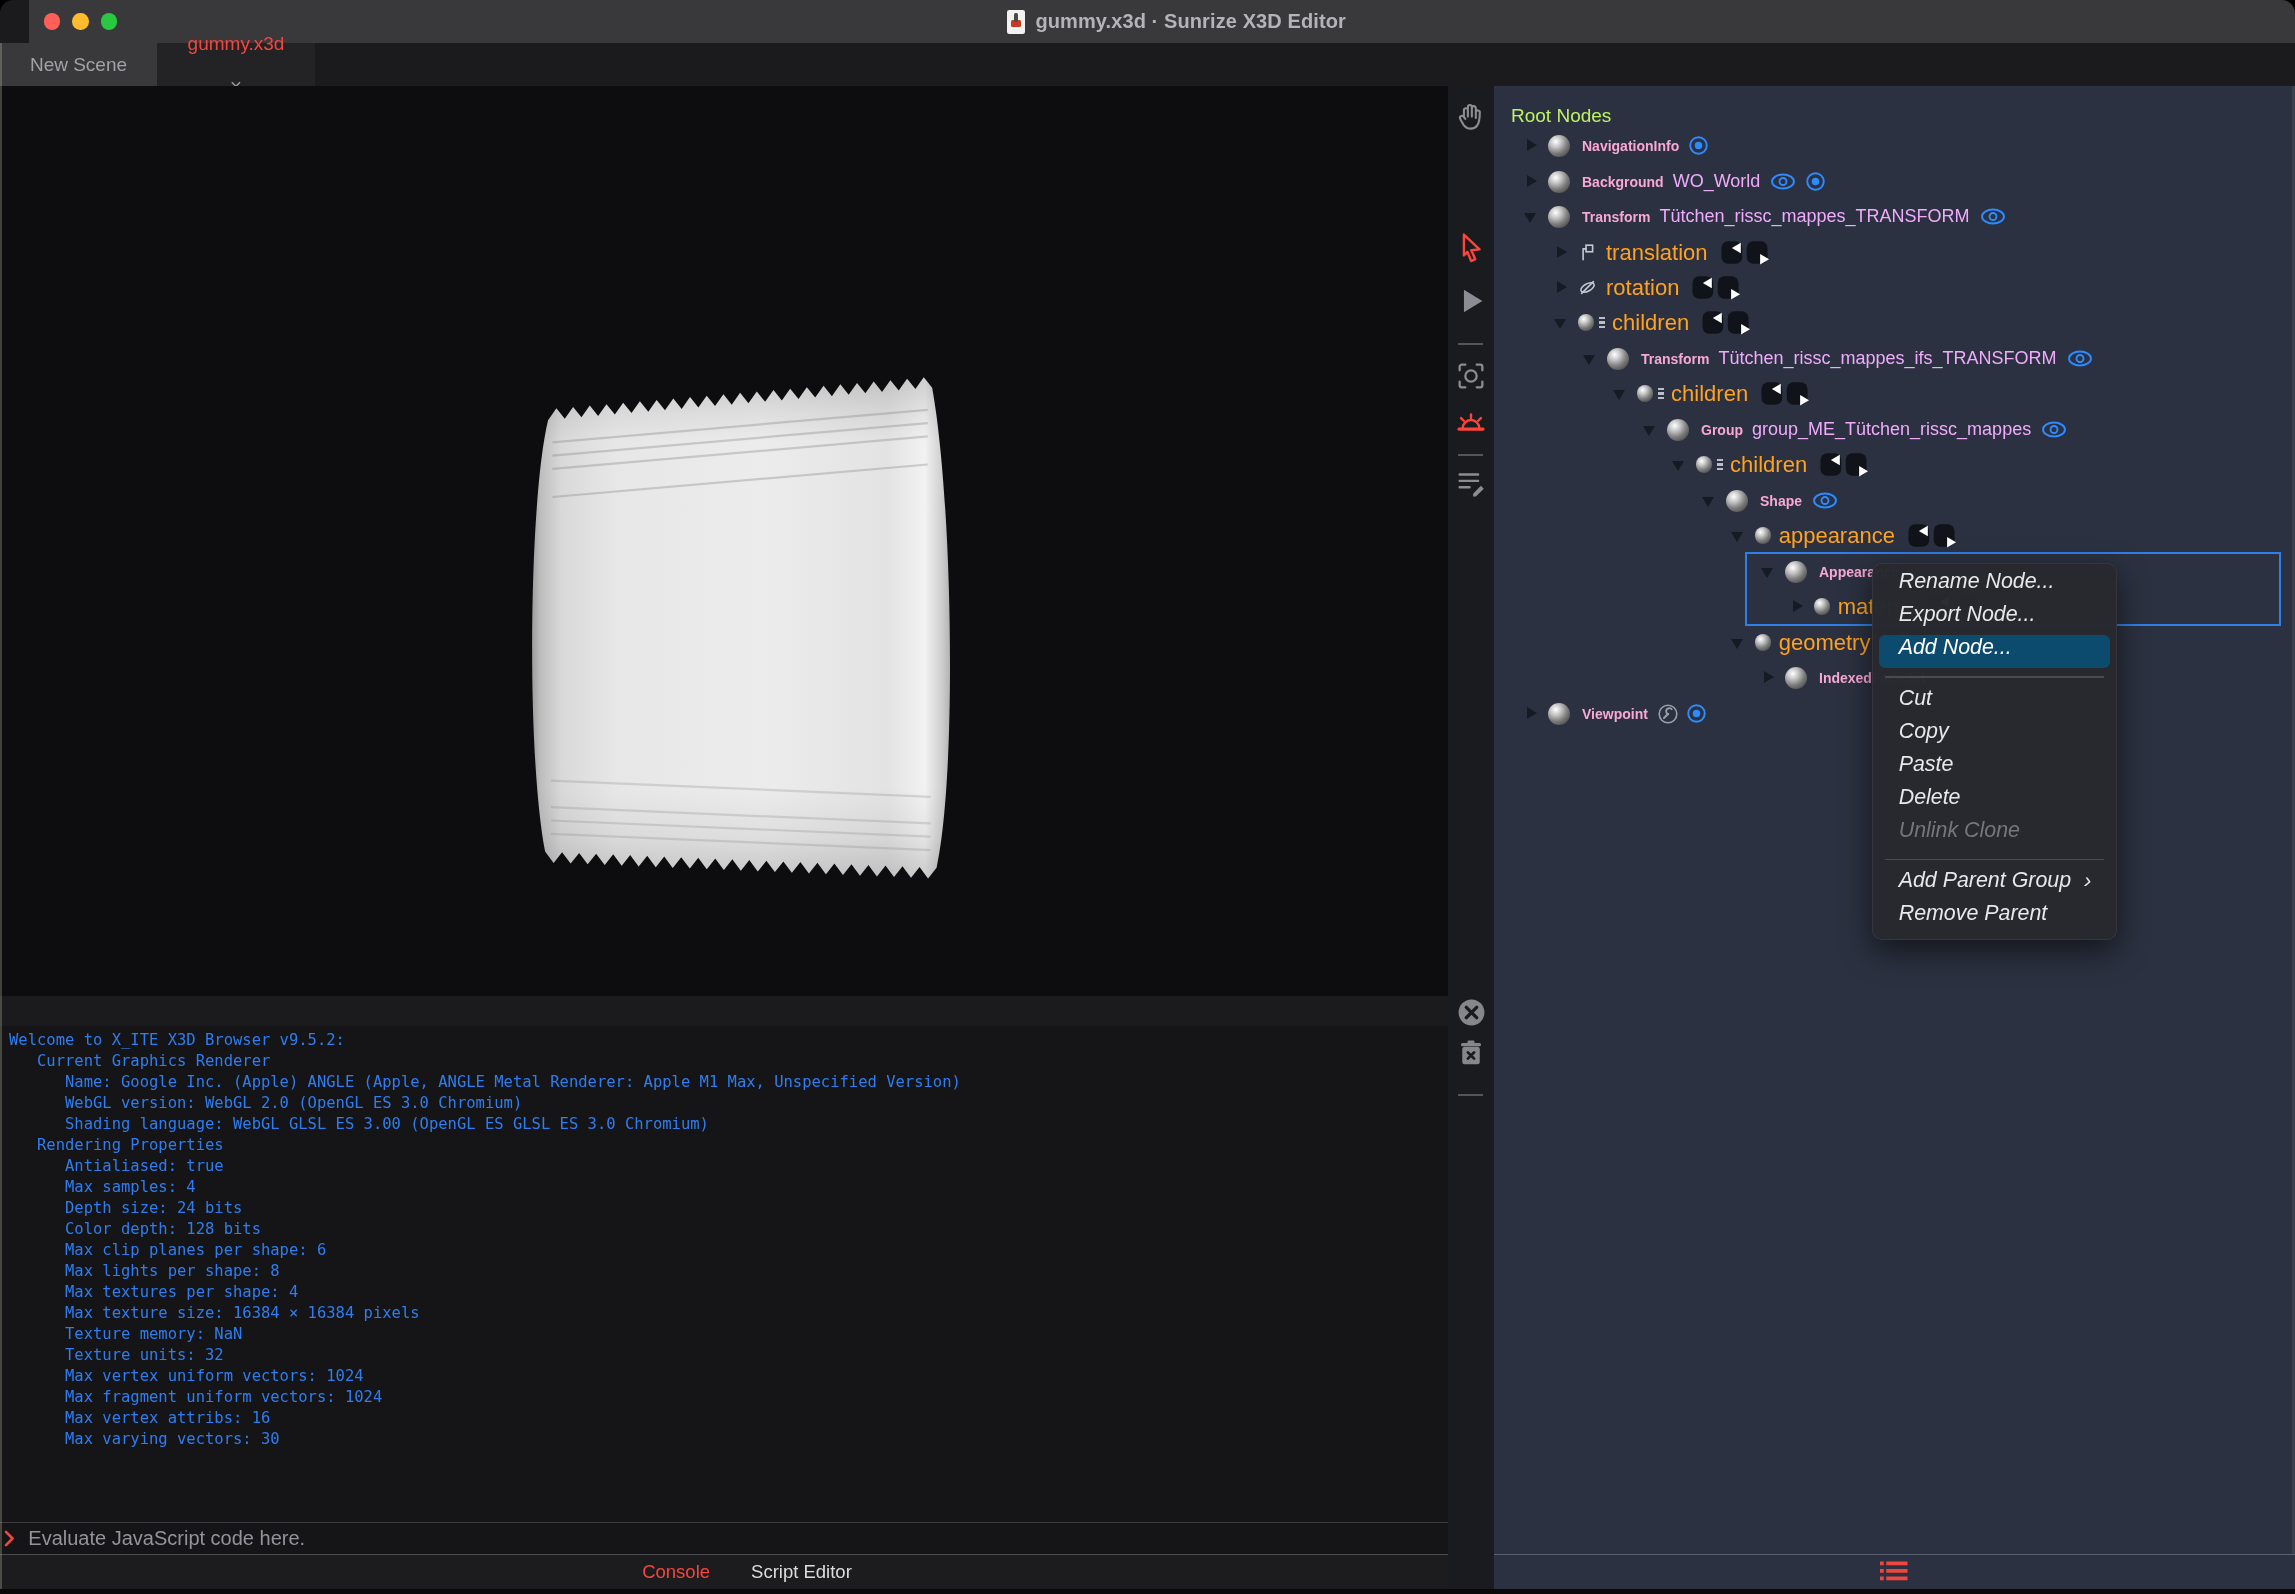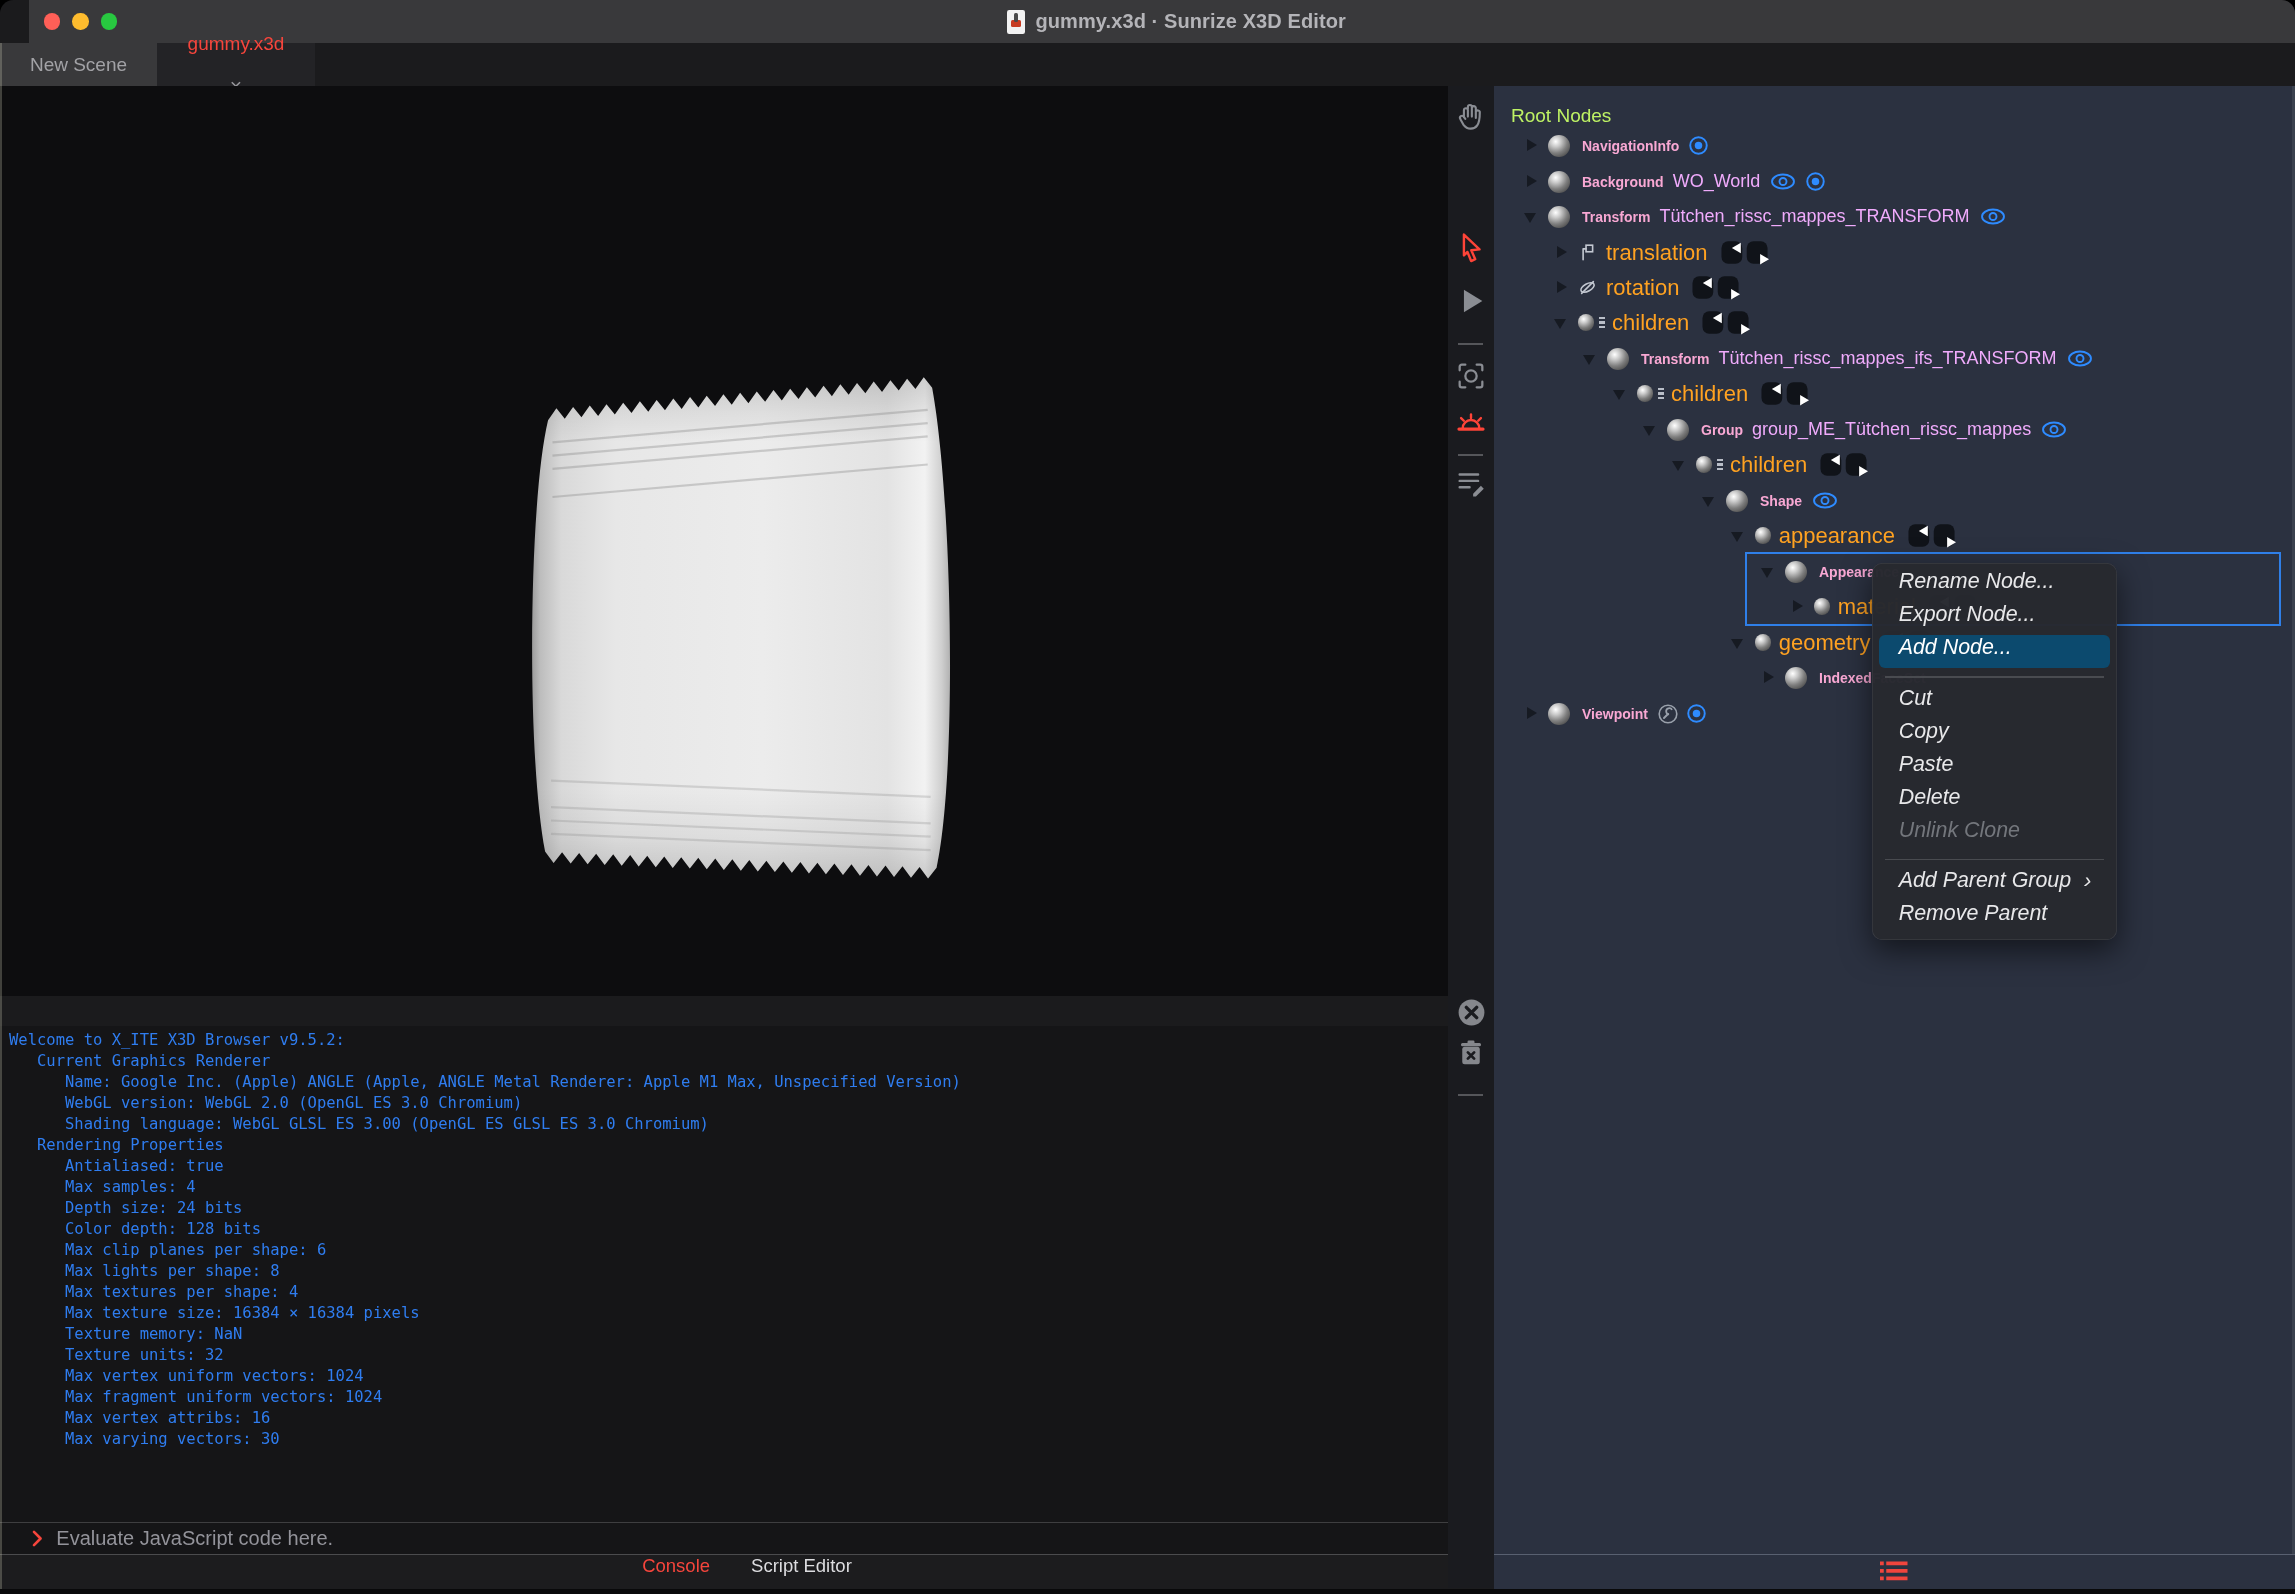--- a/index.html
+++ b/index.html
@@ -18,23 +18,23 @@
   
   .tabbar{position:absolute;left:0;top:43px;width:100%;height:44px;background:#1b1b1d;display:flex;}
   .tab{height:100%;display:flex;align-items:center;justify-content:center;gap:19px;font-size:19px;}
   .tab.newscene{width:157px;background:#39393b;color:#a2a2a6;}
   .tab.gummy{width:158px;background:#232326;color:#f6453c;flex-direction:column;}
   .tab .close{color:#97979c;font-size:21px;}
   
   .viewport{position:absolute;left:0;top:86px;width:1448px;height:910px;background:#0d0d0f;}
   .console{position:absolute;left:0;top:996px;width:1448px;height:526px;background:#151517;overflow:hidden;margin-top:30px;}
   .console pre{margin:0;padding:4.4px 0 0 9px;font-family:"DejaVu Sans Mono",monospace;font-size:15.5px;line-height:21px;color:#2f7df0;}
-  .console-input{position:absolute;left:0;top:1522px;width:1448px;height:32px;background:#151517;border-top:1.5px solid #3e3e40;display:flex;align-items:center;gap:12px;padding-left:31px;box-sizing:border-box;}
+  .console-input{position:absolute;left:0;top:1522px;width:1448px;height:32px;background:#151517;border-top:1.5px solid #3e3e40;display:flex;align-items:center;gap:12px;padding-left:3px;box-sizing:border-box;}
   .console-input .placeholder{color:#93939a;font-size:20px;}
-  .left-footer{position:absolute;left:0;top:1554px;width:1494px;height:35px;background:#1c1c1e;border-top:1.5px solid #4b4b4d;display:flex;justify-content:center;gap:41px;box-sizing:border-box;}
+  .left-footer{position:absolute;left:0;top:1554px;width:1494px;height:35px;background:#1c1c1e;border-top:1.5px solid #4b4b4d;display:flex;align-items:center;justify-content:center;gap:41px;box-sizing:border-box;}
   .left-footer .ftab{font-size:18.5px;color:#dddde0;}
   .left-footer .ftab.active{color:#f6453c;}
   
   .toolstrip{position:absolute;left:1448px;top:86px;width:46px;height:1502px;background:#1a1b1f;}
   .tool{position:absolute;left:0;width:46px;display:flex;justify-content:center;}
   .tsep{position:absolute;left:10.3px;width:25px;height:1.5px;background:#55565a;}
   
   .panel{position:absolute;left:1494px;top:86px;width:802px;height:1468px;background:#2b3140;overflow:hidden;}
   .panel-edge{position:absolute;right:0;top:0;width:4.4px;height:100%;background:#3a414e;}
   .tree-header{position:absolute;left:17px;top:19px;font-size:19px;color:#bef264;}

